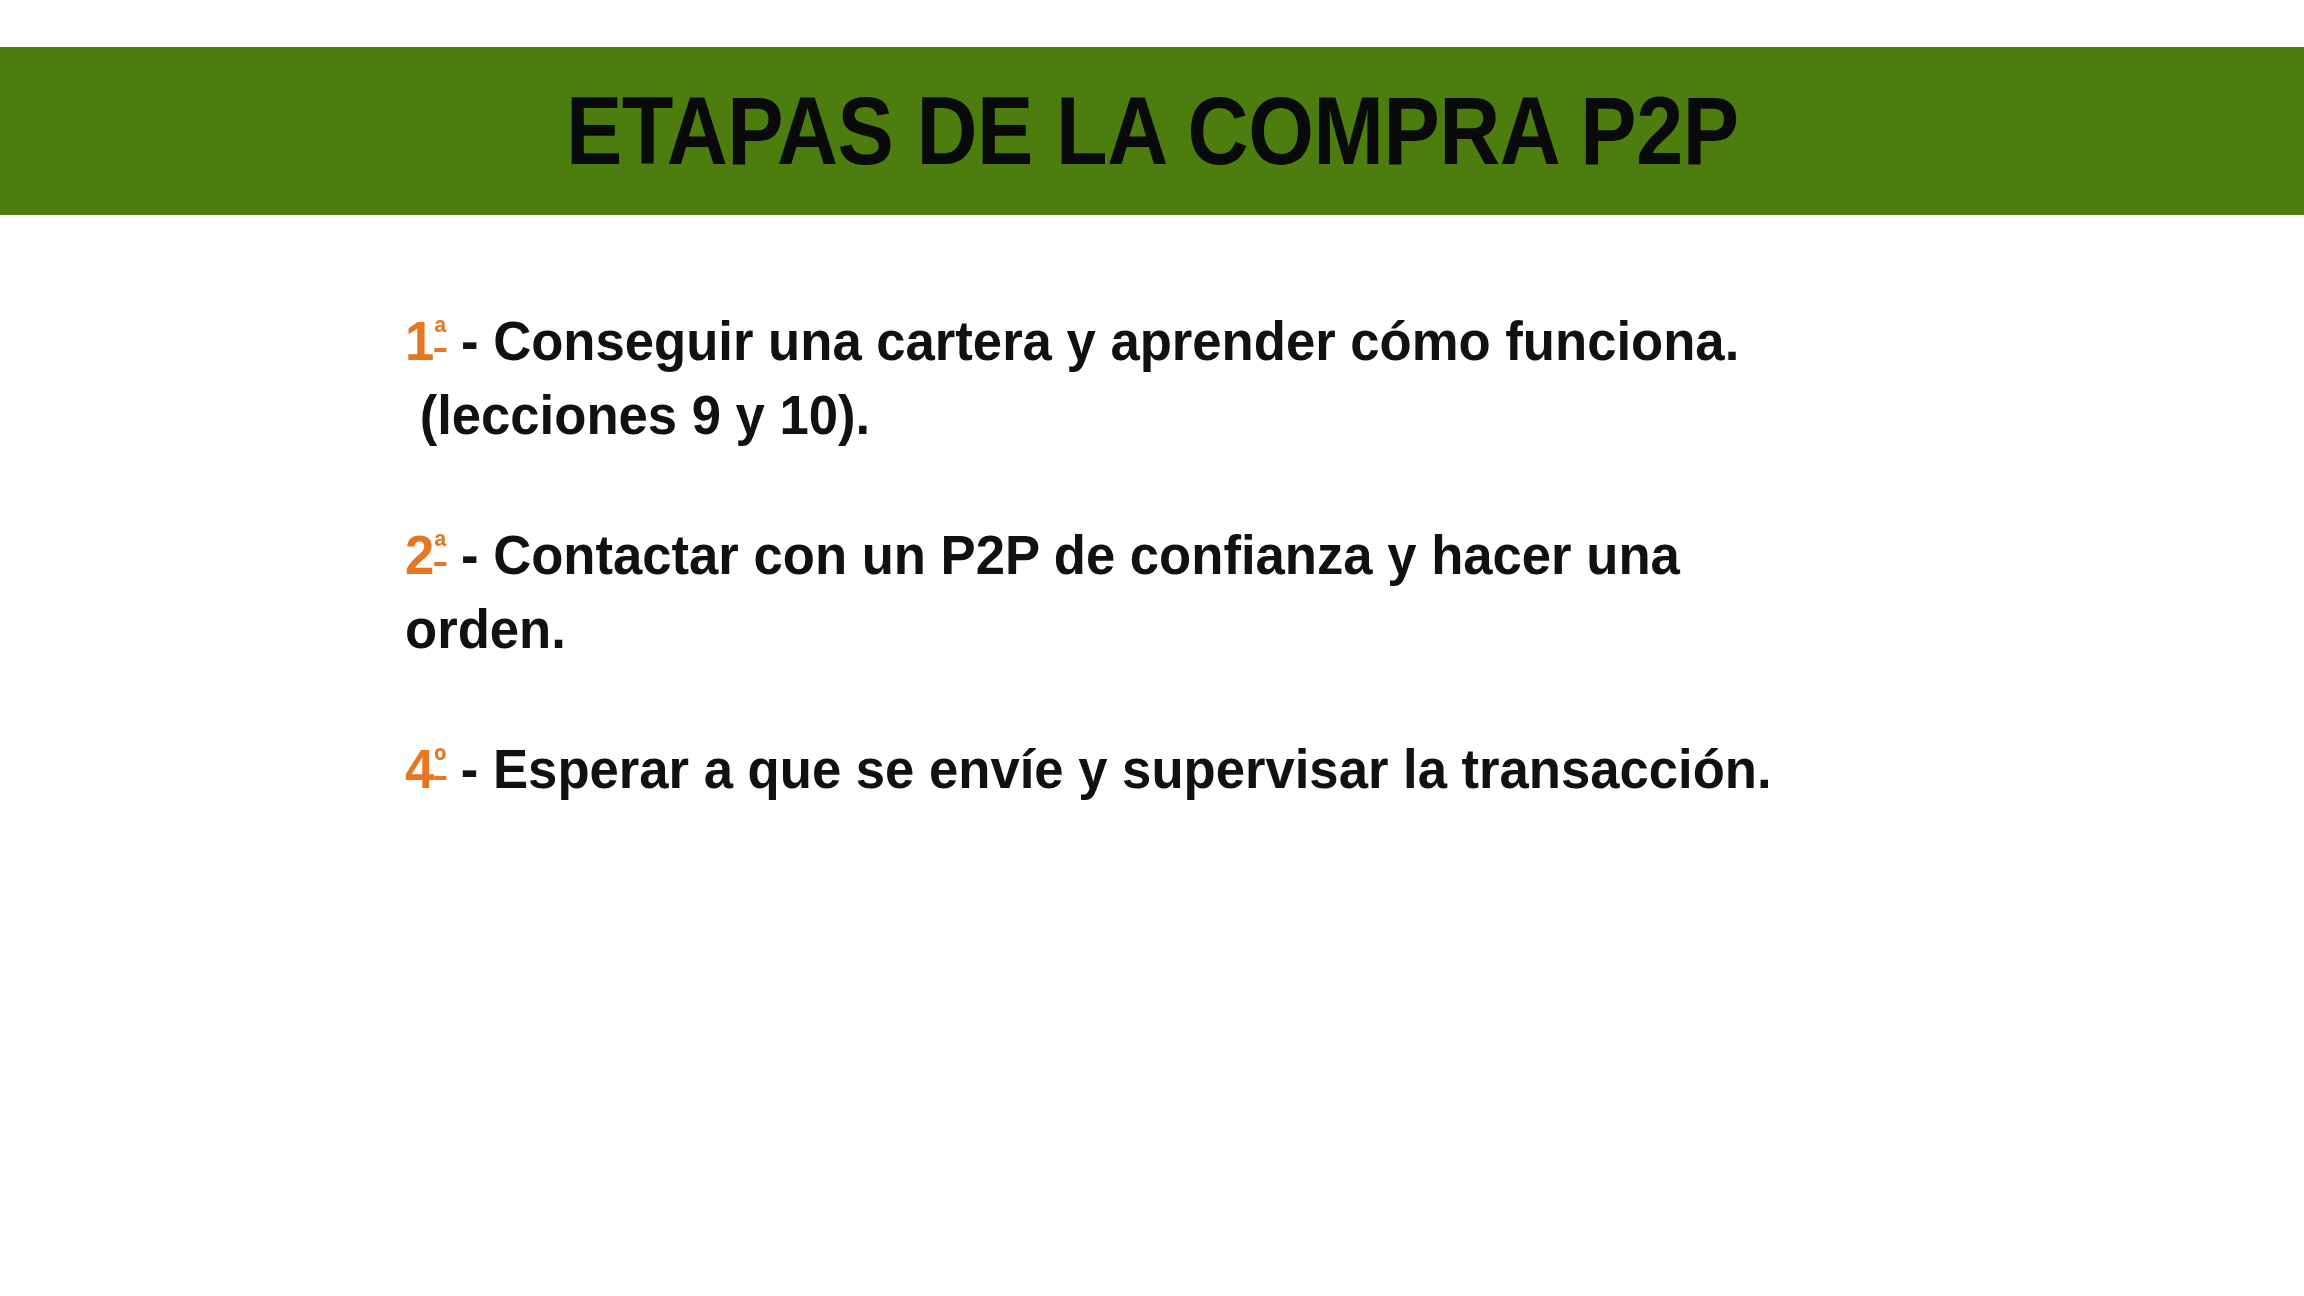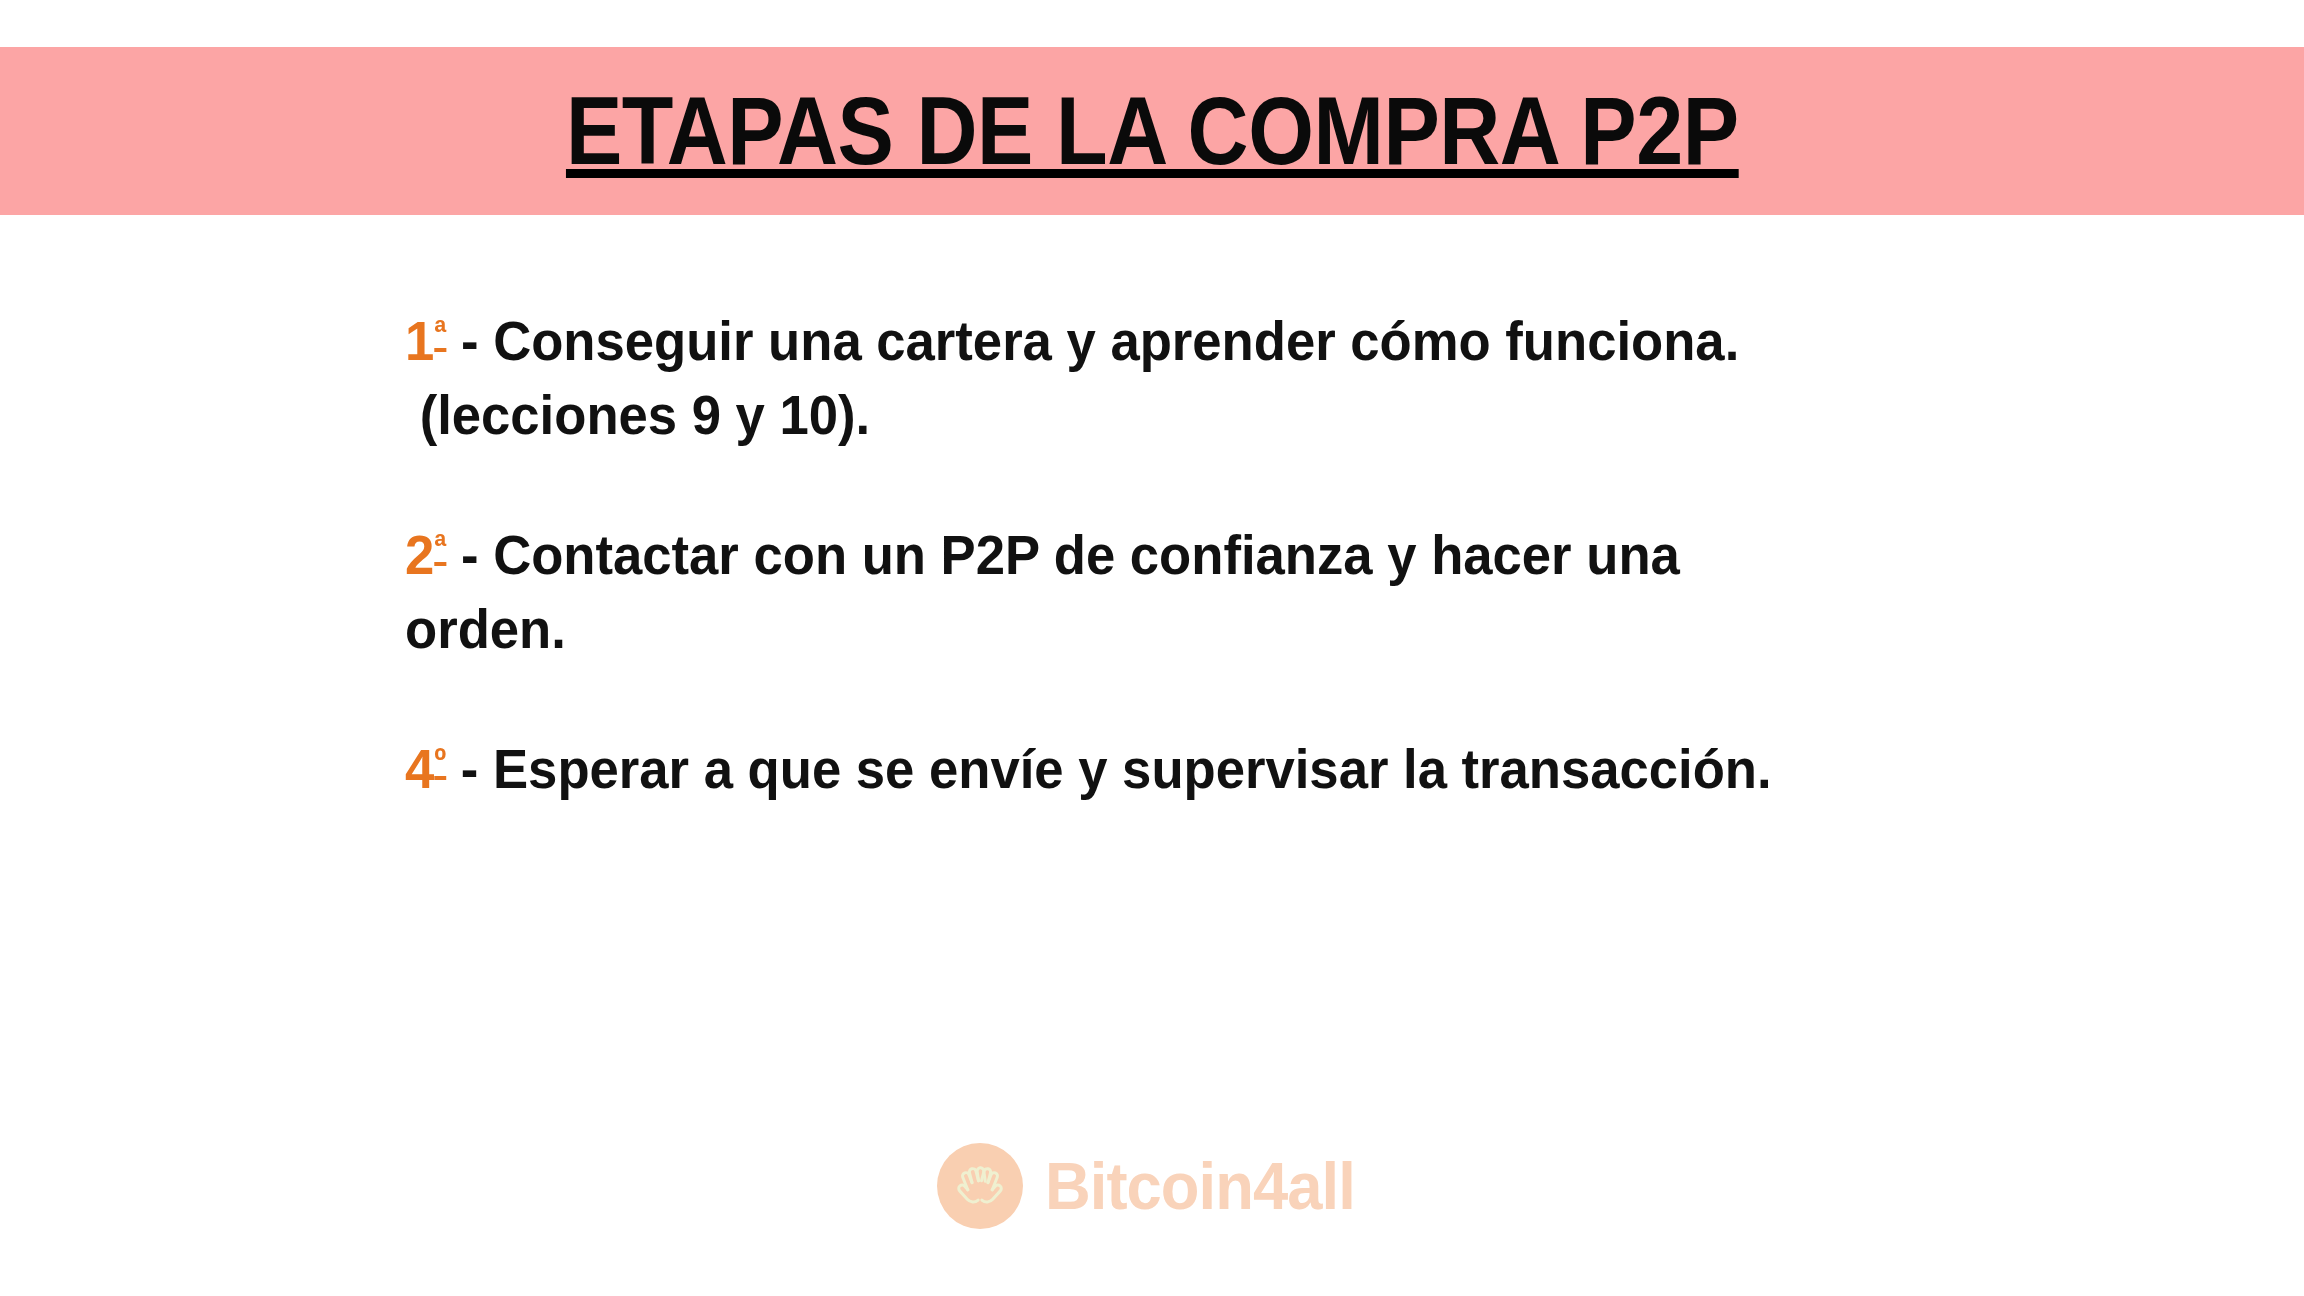--- a/index.html
+++ b/index.html
@@ -22,25 +22,24 @@
     overflow: hidden;
   }
 
   
   .title-banner {
     position: absolute;
     left: 0;
     top: 47px;
     width: 2304px;
     height: 168px;
-    background: #fca5a5;
+    background: #4d7c0f;
     display: flex;
     align-items: center;
     justify-content: center;
-    text-decoration: underline;
   }
 
   .title-text {
     font-family: "Liberation Sans Narrow", "Liberation Sans", sans-serif;
     font-weight: bold;
     font-size: 96px;
     line-height: 1;
     color: #0a0a0a;
     letter-spacing: -0.5px;
     transform: scaleX(0.88);
@@ -145,34 +144,14 @@
       </div>
       <div class="step">
         <div class="step-line"><span class="ordinal"><span>2</span><sup>ª</sup></span><span> - Contactar con un P2P de confianza y hacer una</span></div>
         <div class="step-line"><span>orden.</span></div>
       </div>
       <div class="step">
         <div class="step-line"><span class="ordinal"><span>4</span><sup>º</sup></span><span> - Esperar a que se envíe y supervisar la transacción.</span></div>
       </div>
     </div>
 
-  <div class="logo-wrap">
-    <div class="logo-mark">
-      <svg viewBox="0 0 64 64" aria-hidden="true">
-        <g fill="none" stroke="#EFF0D0" stroke-width="3.2" stroke-linecap="round" stroke-linejoin="round">
-
-          <path d="M30 47c-3.5 3-8.5 2.6-11.6-.8l-8.1-9c-1.4-1.6-1.3-4 .3-5.3 1.5-1.3 3.8-1.1 5.1.4l3.3 3.7"></path>
-          <path d="M19 36.2 13.6 22.6c-.7-1.8.2-3.9 2-4.6 1.8-.7 3.9.2 4.6 2l3.3 8.4"></path>
-          <path d="M23.5 28.4 20.8 18c-.5-1.9.6-3.9 2.5-4.4 1.9-.5 3.9.6 4.4 2.5l2.7 10.3"></path>
-          <path d="M30.4 26.4 29 16.6c-.3-1.9 1.1-3.7 3-4 1.9-.3 3.7 1.1 4 3l1.6 11.3"></path>
-        </g>
-        <g fill="none" stroke="#EFF0D0" stroke-width="3.2" stroke-linecap="round" stroke-linejoin="round">
-
-          <path d="M34 47c3.5 3 8.5 2.6 11.6-.8l8.1-9c1.4-1.6 1.3-4-.3-5.3-1.5-1.3-3.8-1.1-5.1.4l-3.3 3.7"></path>
-          <path d="M45 36.2l5.4-13.6c.7-1.8-.2-3.9-2-4.6-1.8-.7-3.9.2-4.6 2l-3.3 8.4"></path>
-          <path d="M40.5 28.4 43.2 18c.5-1.9-.6-3.9-2.5-4.4-1.9-.5-3.9.6-4.4 2.5l-2.7 10.3"></path>
-        </g>
-      </svg>
-    </div>
-    <div class="logo-text">Bitcoin4all</div>
-  </div>
 
 </div>
 
 </body></html>

